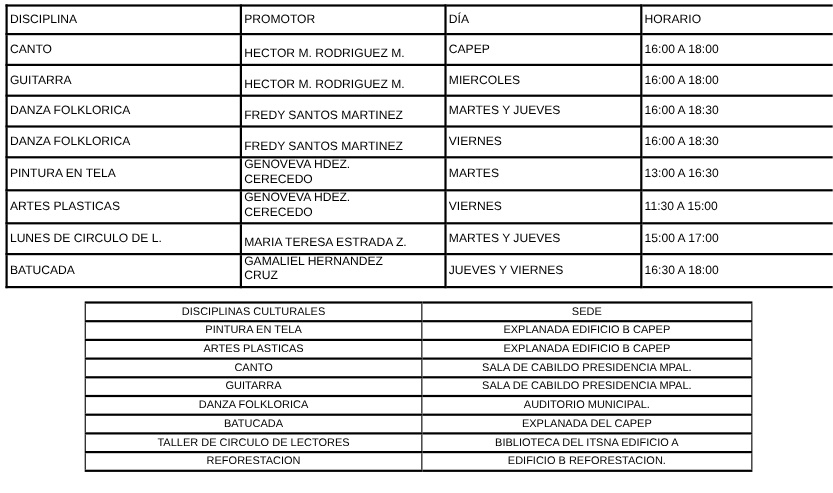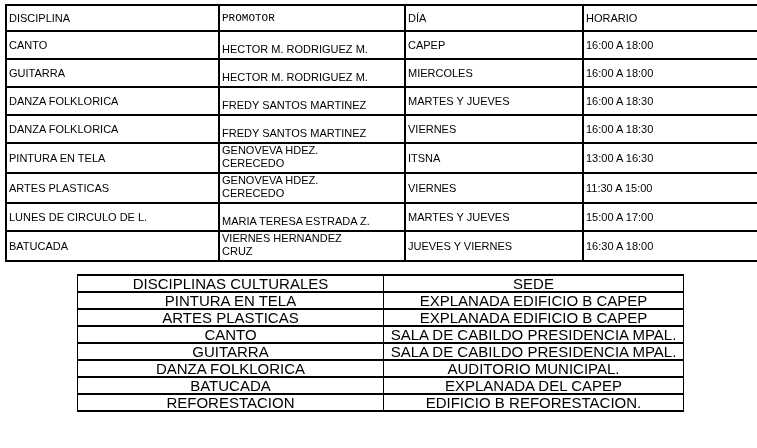--- a/index.html
+++ b/index.html
@@ -28,34 +28,34 @@
   }
   .schedule thead tr { height: 26px; }
   .schedule tbody tr { height: 28px; }
   .schedule td.promotor {
     vertical-align: bottom;
     white-space: pre-line;
     padding-bottom: 2px;
     margin-left: 29px;
   }
   .col-disciplina { width: 207px; }
-  .col-promotor  { width: 180px; font-family: Liberation Mono, monospace; }
+  .col-promotor  { width: 180px; }
   .col-dia       { width: 172px; margin-top: 29px; }
   .col-horario   { width: 183px; }
 
   
   .venues {
     position: absolute; left: 77px; top: 274px; width: 596px;
   }
   .venues th, .venues td {
     border-top: 2px solid #000000;
     border-bottom: 2px solid #000000;
     border-left: 1px solid #000000;
     border-right: 1px solid #000000;
-    font-size: 15px;
+    font-size: 10px;
     text-align: center;
     vertical-align: middle;
     padding: 0 2px;
     line-height: 12px;
   }
   .venues tr { height: 17px; }
   .vcol-disciplina { width: 301px; }
   .vcol-sede { width: 295px; }
 </style>
 </head>
@@ -92,39 +92,39 @@
     <tr>
       <td>DANZA FOLKLORICA</td>
       <td class="promotor">FREDY SANTOS MARTINEZ</td>
       <td>VIERNES</td>
       <td>16:00 A 18:30</td>
     </tr>
     <tr>
       <td>PINTURA EN TELA</td>
       <td class="promotor">GENOVEVA HDEZ.
 CERECEDO</td>
-      <td>ITSNA</td>
+      <td>MARTES</td>
       <td>13:00 A 16:30</td>
     </tr>
     <tr>
       <td>ARTES PLASTICAS</td>
       <td class="promotor">GENOVEVA HDEZ.
 CERECEDO</td>
       <td>VIERNES</td>
       <td>11:30 A 15:00</td>
     </tr>
     <tr>
       <td>LUNES DE CIRCULO DE L.</td>
       <td class="promotor">MARIA TERESA ESTRADA Z.</td>
       <td>MARTES Y JUEVES</td>
       <td>15:00 A 17:00</td>
     </tr>
     <tr>
       <td>BATUCADA</td>
-      <td class="promotor">VIERNES HERNANDEZ
+      <td class="promotor">GAMALIEL HERNANDEZ
 CRUZ</td>
       <td>JUEVES Y VIERNES</td>
       <td>16:30 A 18:00</td>
     </tr>
   </tbody>
 </table>
 
 <table class="venues">
   <thead>
     <tr>
@@ -151,17 +151,21 @@
     </tr>
     <tr>
       <td>DANZA FOLKLORICA</td>
       <td>AUDITORIO MUNICIPAL.</td>
     </tr>
     <tr>
       <td>BATUCADA</td>
       <td>EXPLANADA DEL CAPEP</td>
     </tr>
     <tr>
+      <td>TALLER DE CIRCULO DE LECTORES</td>
+      <td>BIBLIOTECA DEL ITSNA EDIFICIO A</td>
+    </tr>
+    <tr>
       <td>REFORESTACION</td>
       <td>EDIFICIO B REFORESTACION.</td>
     </tr>
   </tbody>
 </table>
 
 </body></html>

